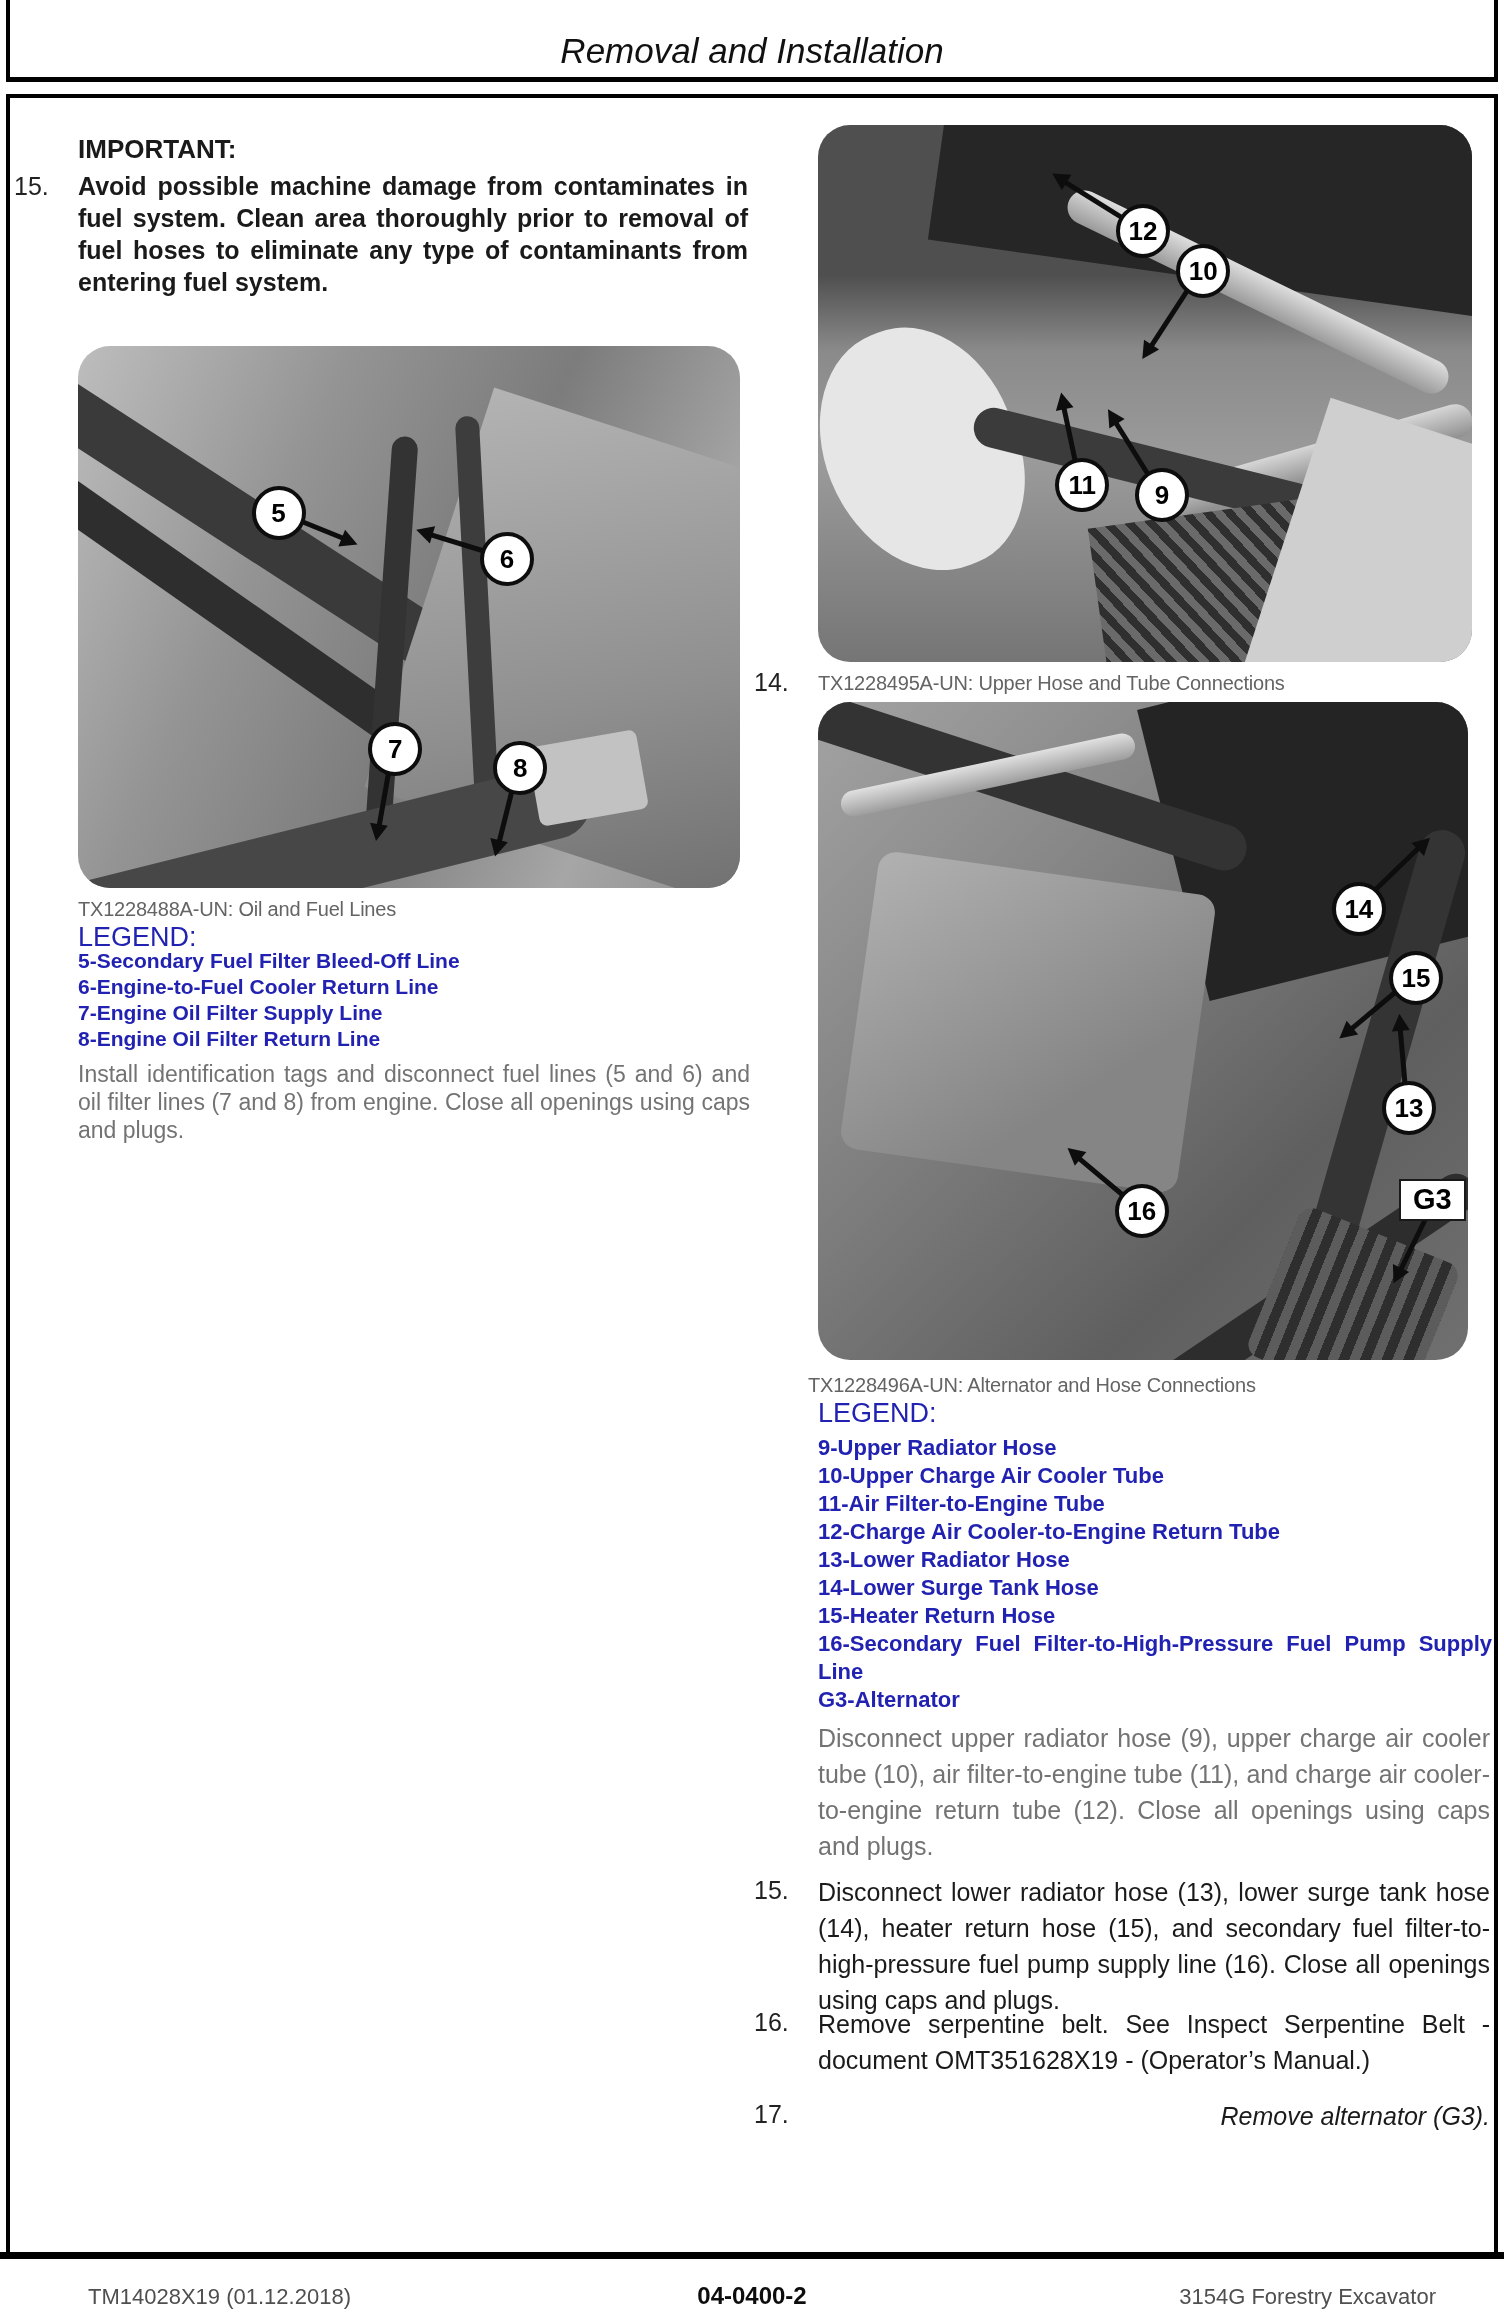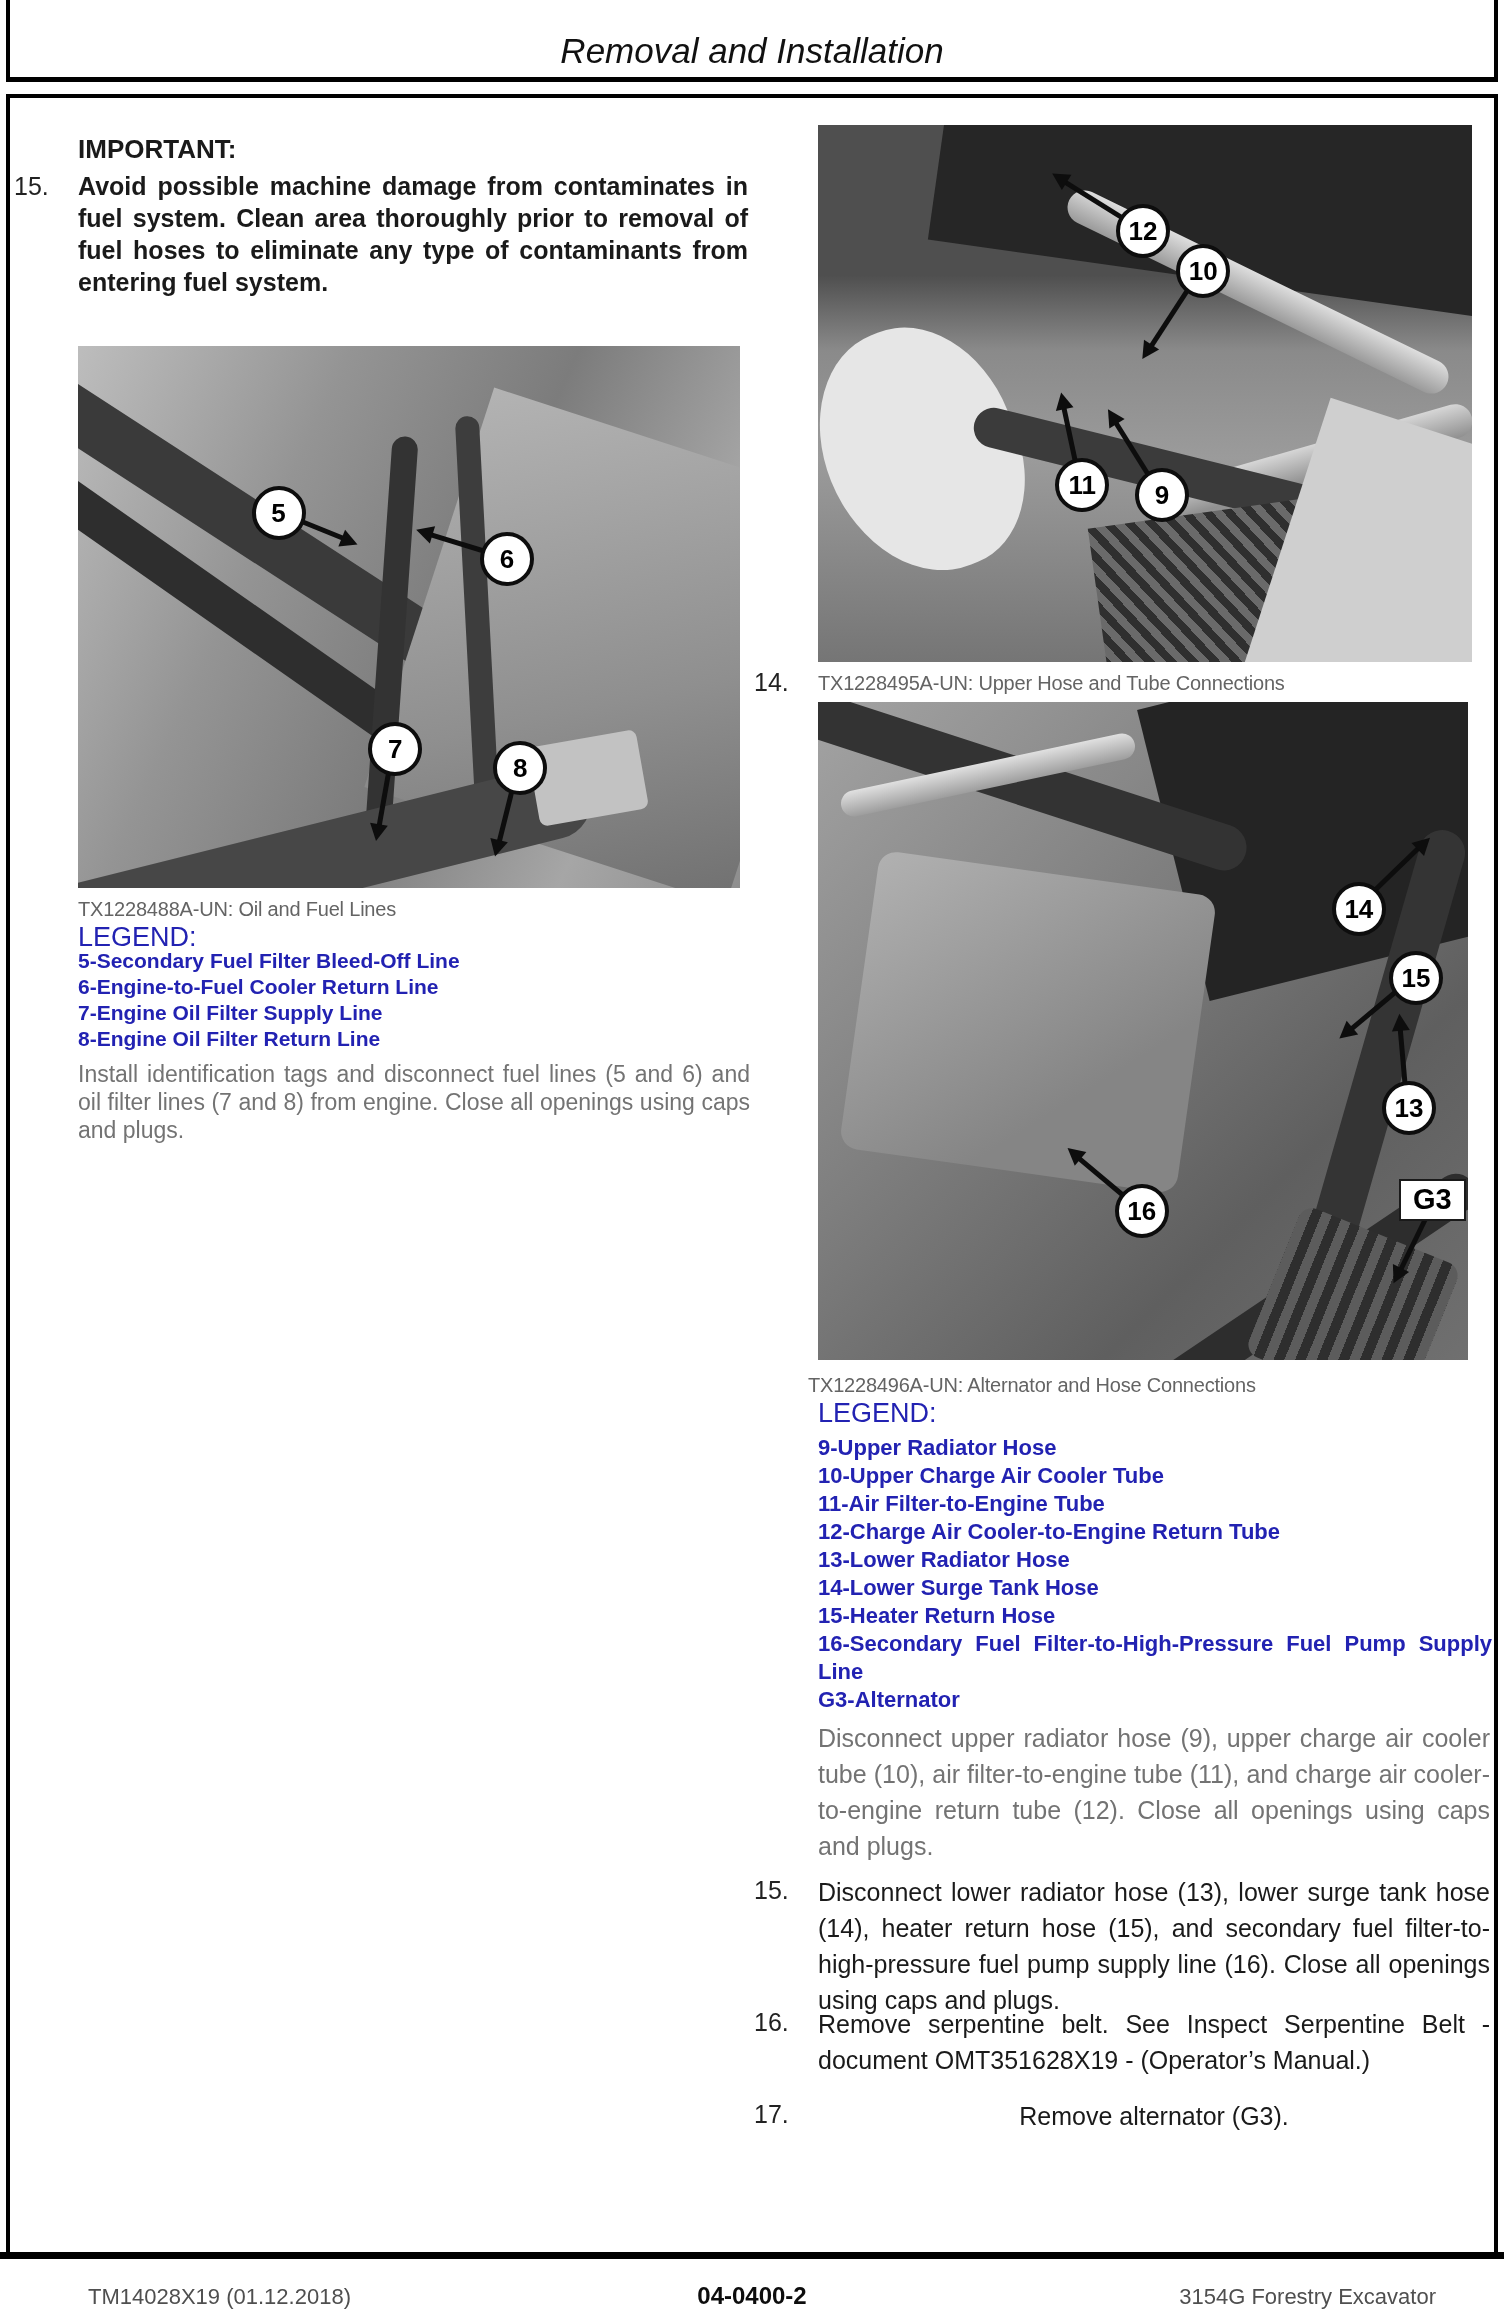--- a/index.html
+++ b/index.html
@@ -33,23 +33,23 @@
   .legend-label{position:absolute;font-size:27px;color:#2222b2;}
   .legend-list{position:absolute;color:#2222b2;font-weight:bold;}
   .legend1{left:78px;top:948px;font-size:21px;line-height:26px;}
   .legend3{left:818px;top:1434px;width:674px;font-size:22px;line-height:28px;}
   .legend3 .li-wrap{text-align:justify;}
   .para{position:absolute;text-align:justify;color:#737373;}
   .para1{left:78px;top:1060px;width:672px;font-size:23px;line-height:28px;}
   .para3{left:818px;top:1720px;width:672px;font-size:25px;line-height:36px;}
   .s15{left:818px;top:1874px;width:672px;font-size:25px;line-height:36px;}
   .s16{left:818px;top:2006px;width:672px;font-size:25px;line-height:36px;}
-  .s17{left:818px;top:2098px;width:672px;font-size:25px;line-height:36px;text-align:center;}
+  .s17{left:818px;top:2098px;width:672px;font-size:25px;line-height:36px;text-align:right;font-style:italic;}
   
-  .photo{position:absolute;overflow:hidden;background:#8d8d8d;}
+  .photo{position:absolute;overflow:hidden;background:#8d8d8d;border-radius:32px;}
   .photo1{left:78px;top:346px;width:662px;height:542px;
     background:linear-gradient(115deg,#bdbdbd,#949494 30%,#7c7c7c 55%,#a6a6a6 80%,#8e8e8e);}
   .photo2{left:818px;top:125px;width:654px;height:537px;
     background:linear-gradient(180deg,#4f4f4f 0 28%,#8a8a8a 42%,#9b9b9b 62%,#757575);}
   .photo3{left:818px;top:702px;width:650px;height:658px;
     background:linear-gradient(135deg,#a3a3a3,#7e7e7e 40%,#5f5f5f 72%,#707070);}
   .shape{position:absolute;}
   
   .callout{
     position:absolute;width:46px;height:46px;margin:-25px 0 0 -25px;border-radius:50%;

